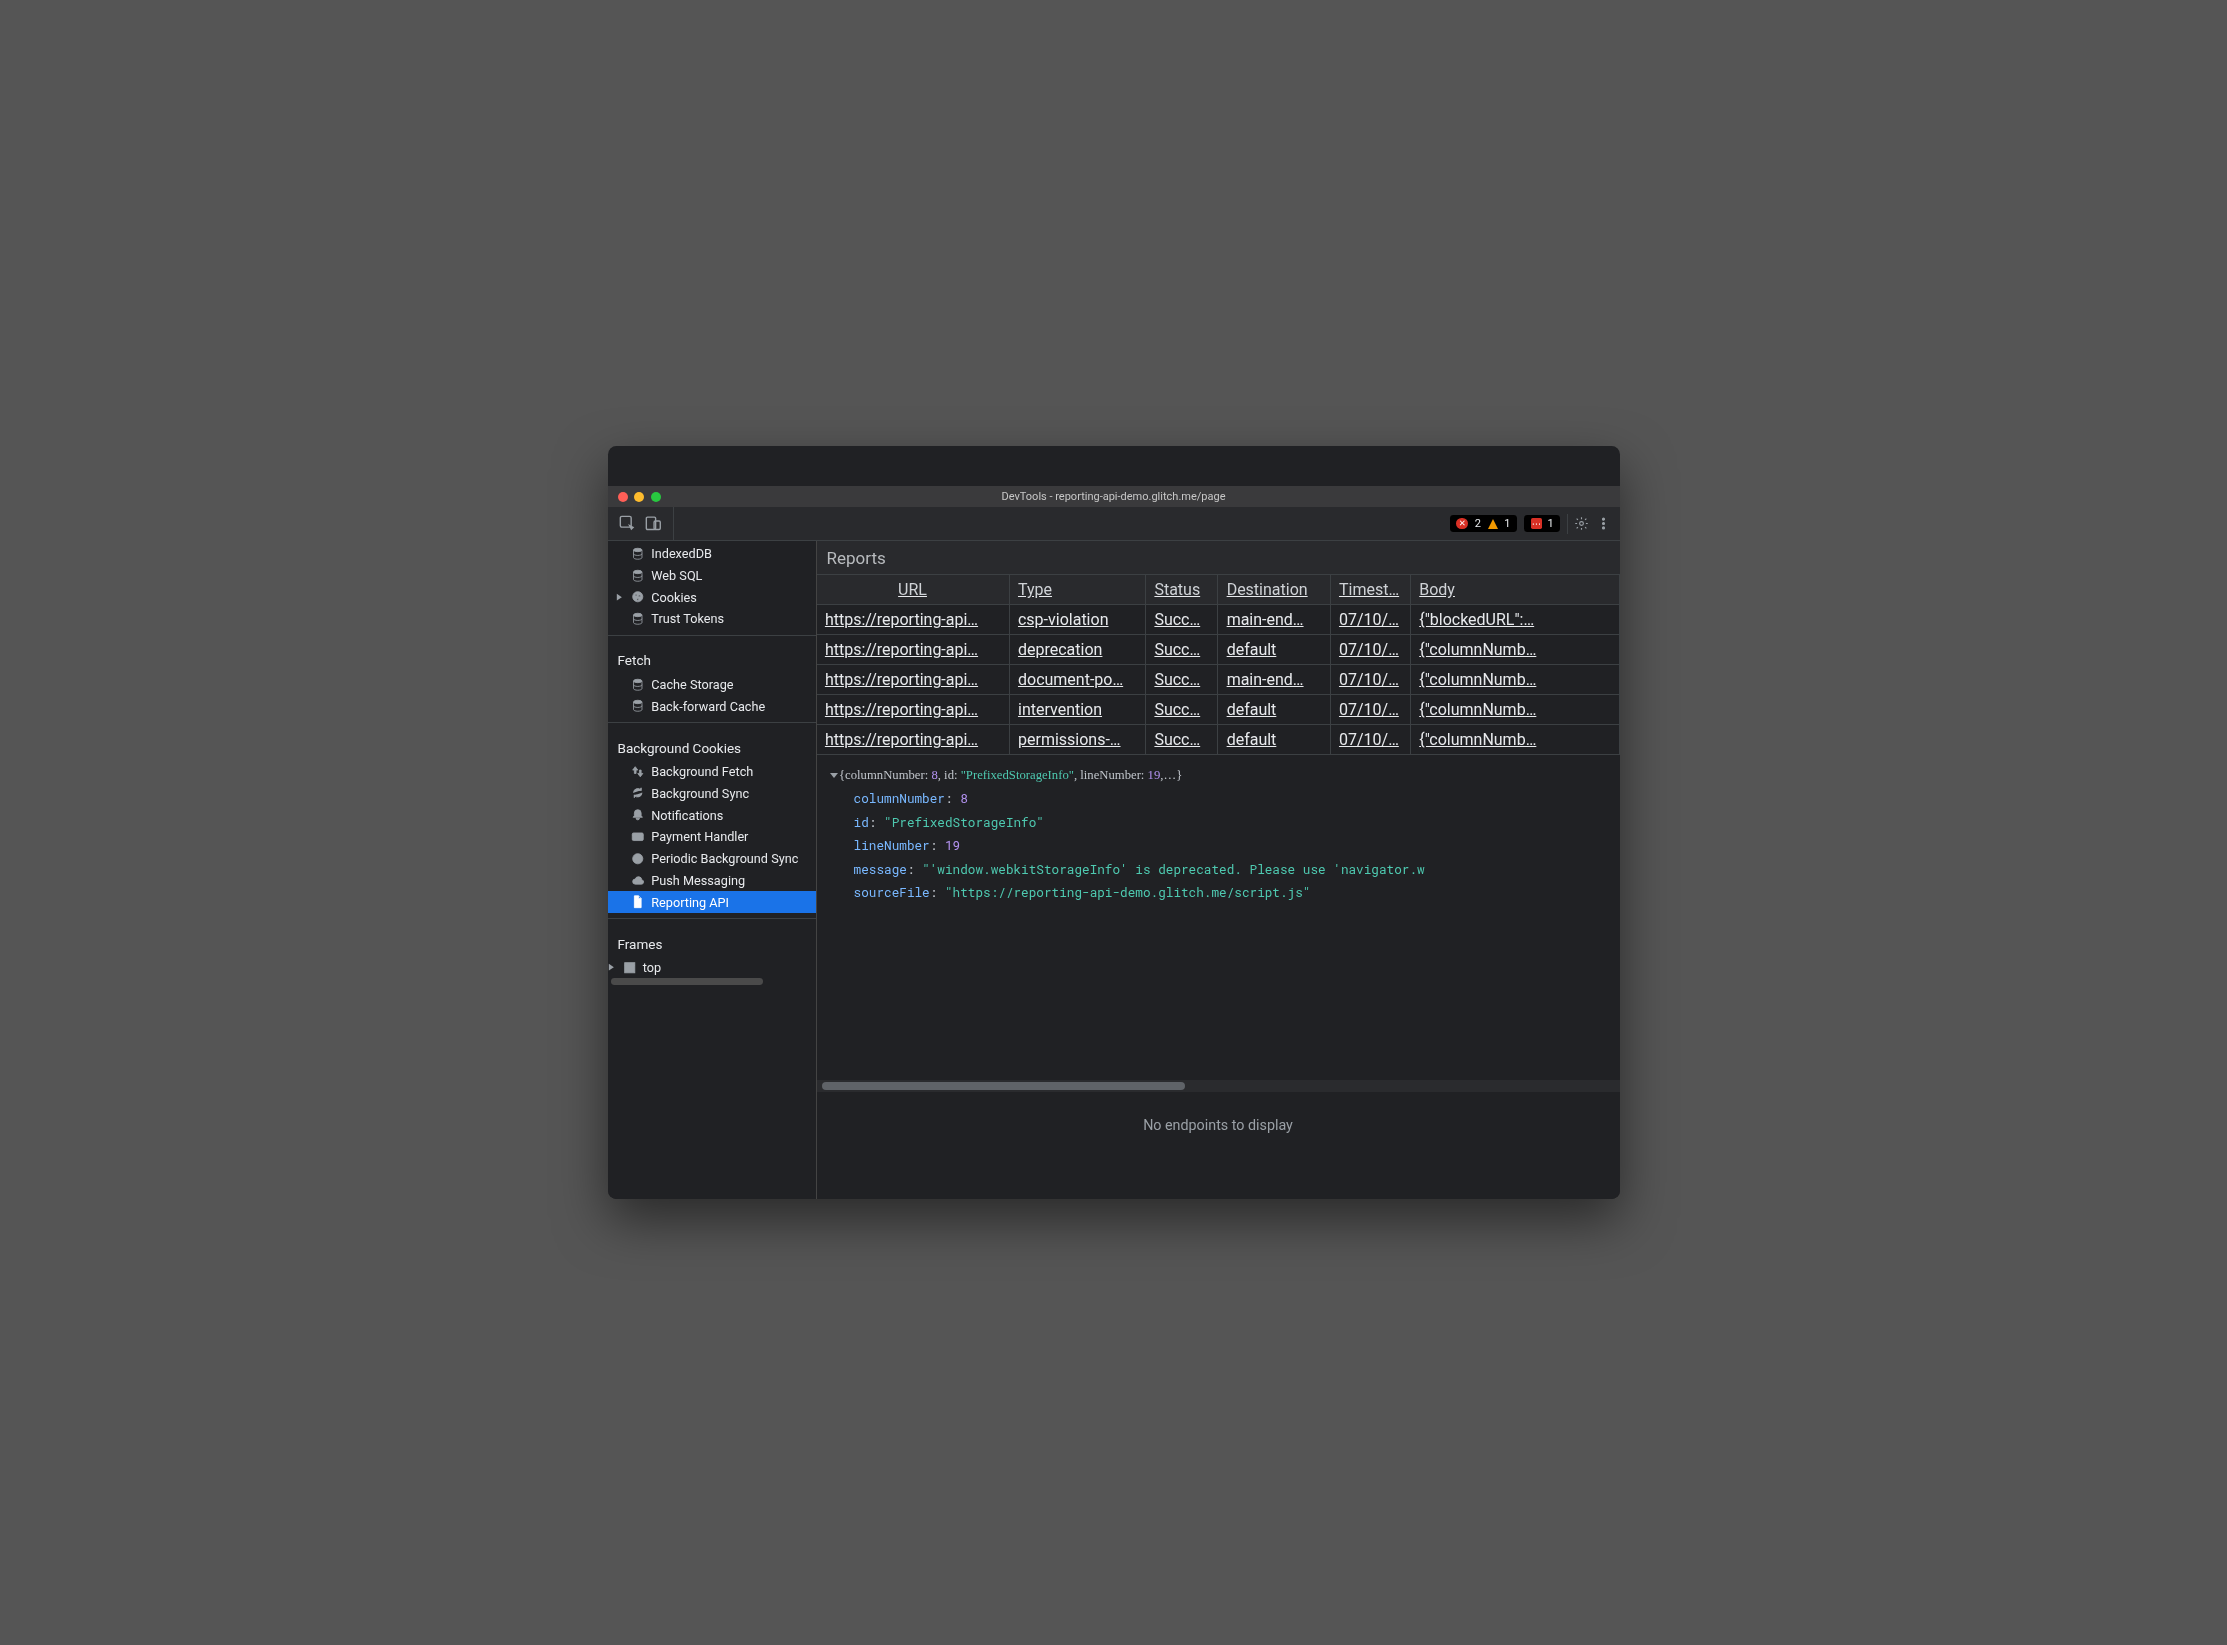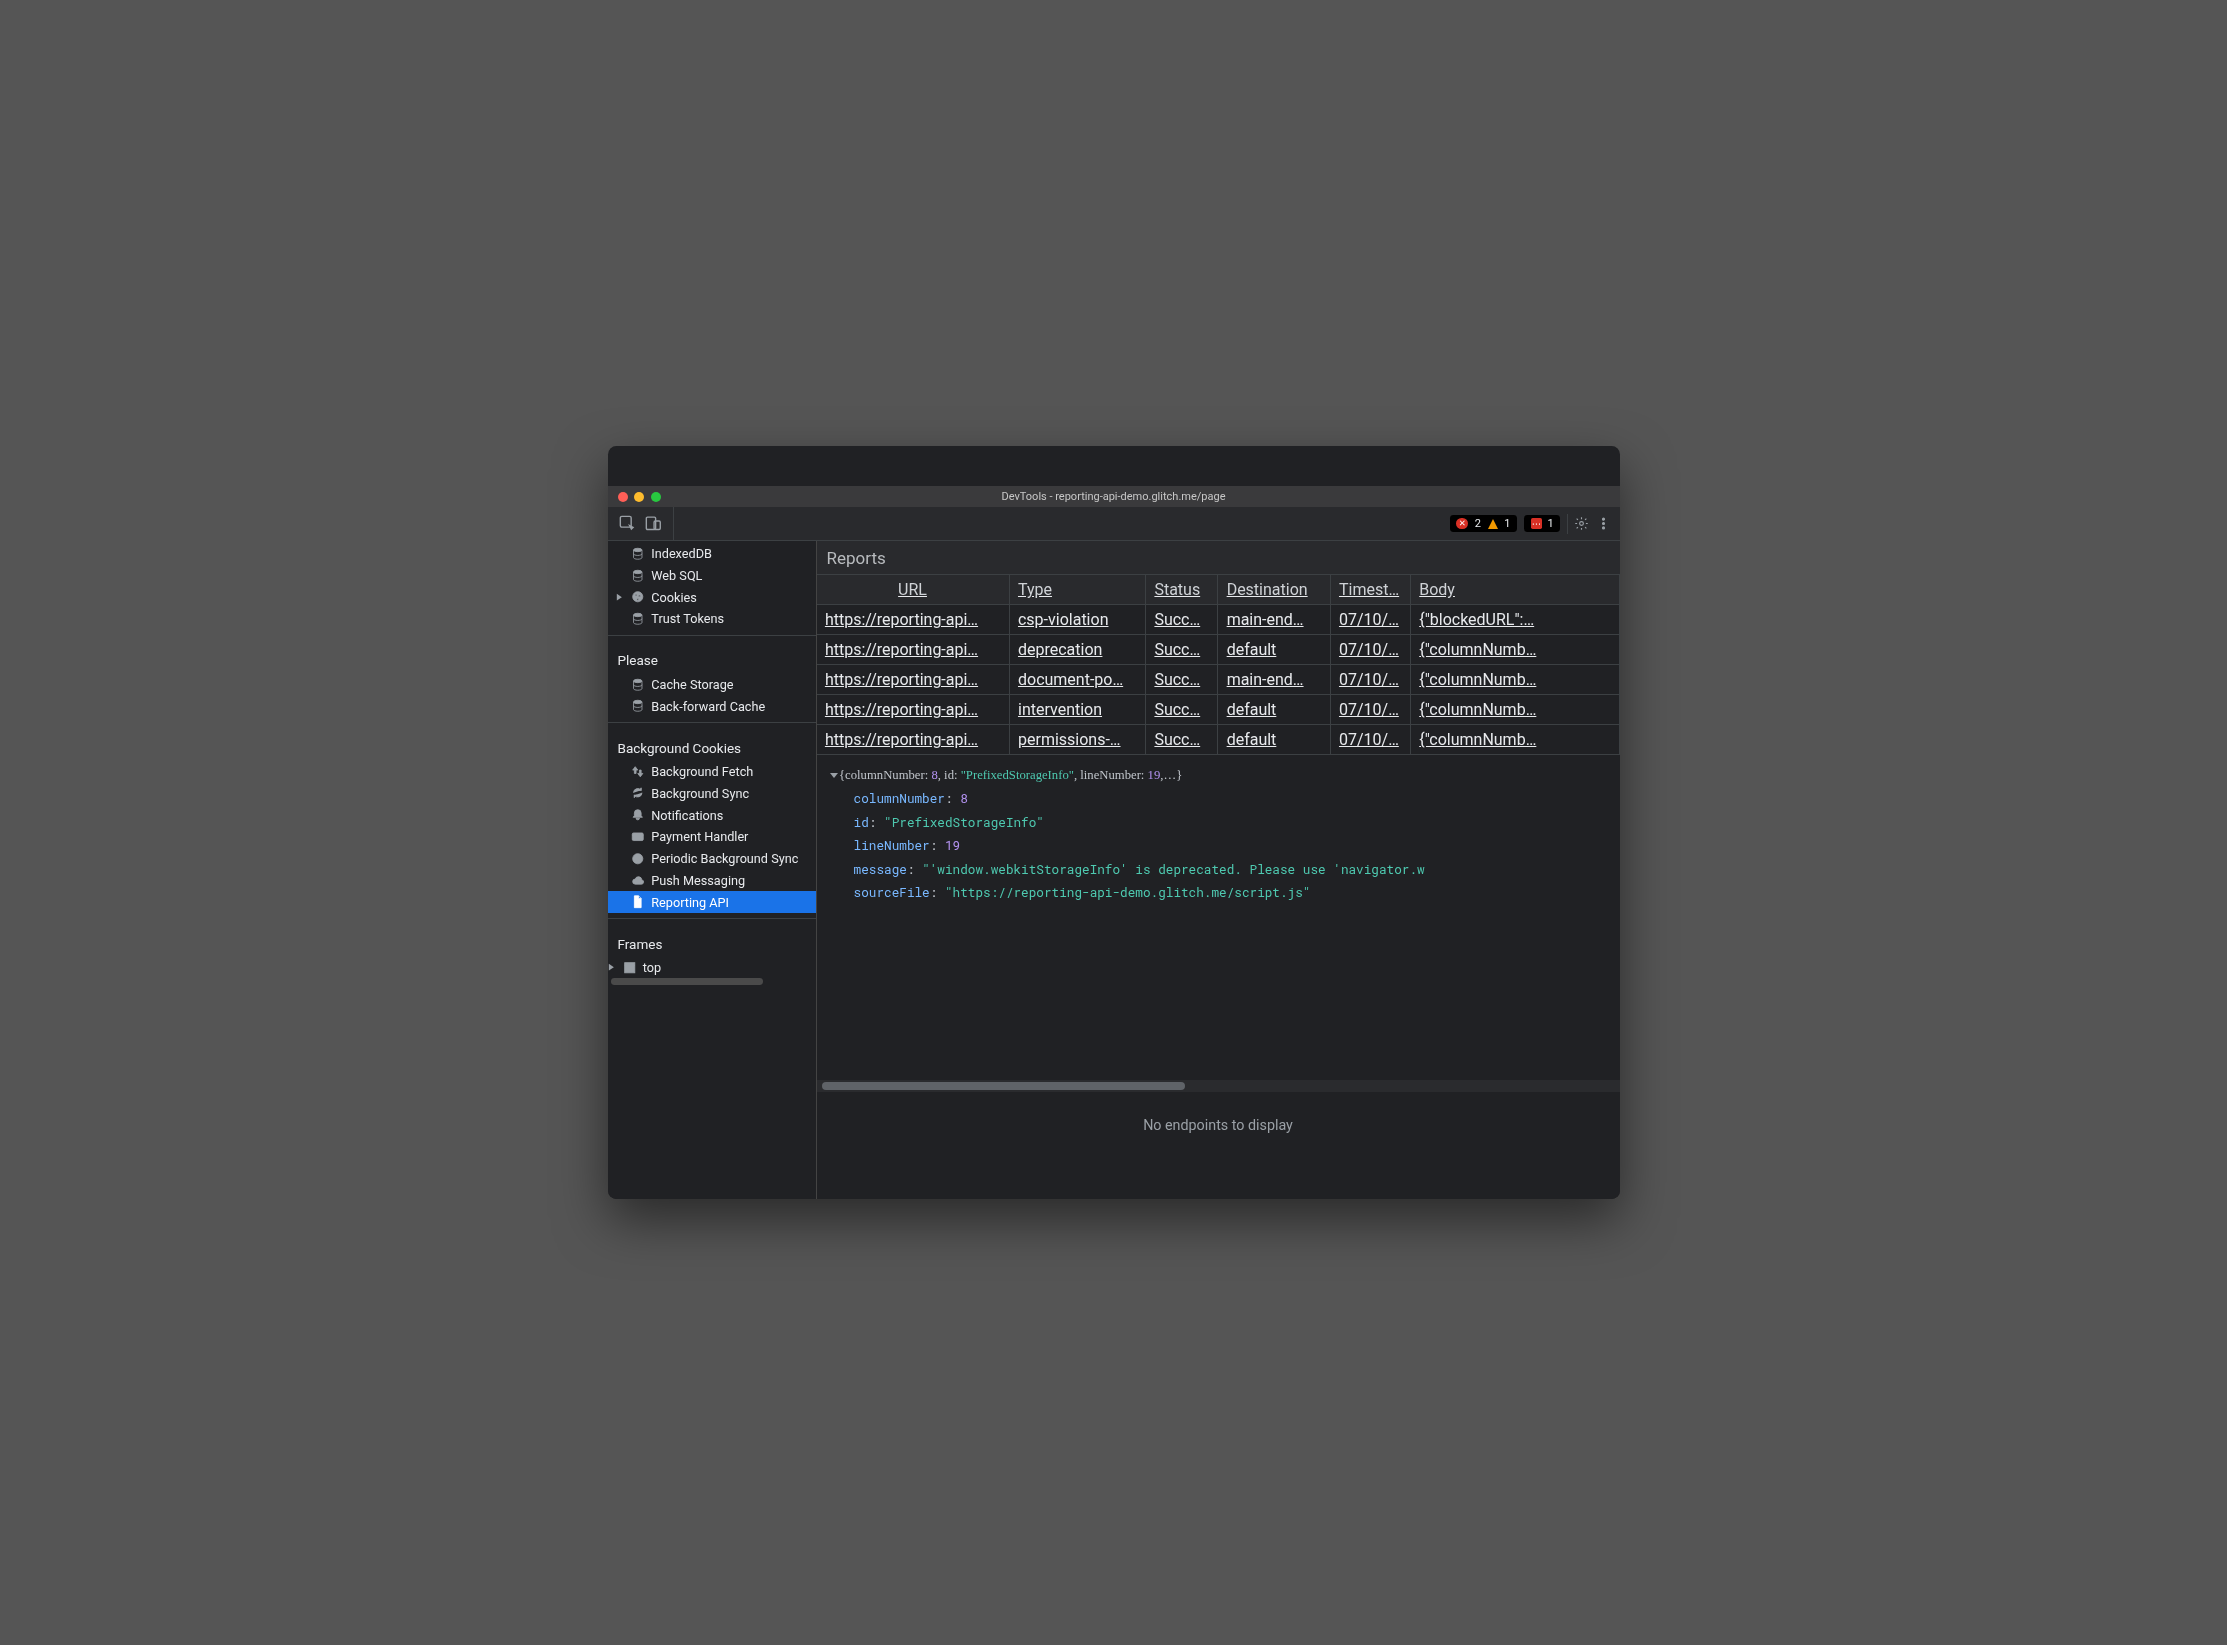--- a/index.html
+++ b/index.html
@@ -352,21 +352,21 @@
       <div class="item">
         <svg class="si" viewBox="0 0 16 16">
             <ellipse cx="8" cy="3.5" rx="5" ry="2" fill="#9aa0a6"></ellipse>
             <path d="M3 3.5v9c0 1.1 2.2 2 5 2s5-.9 5-2v-9" fill="none"></path>
             <path d="M3 8c0 1.1 2.2 2 5 2s5-.9 5-2" fill="none"></path>
           </svg>
         <span>Trust Tokens</span>
       </div>
 
       <div class="sep"></div>
-      <div class="group-h">Please</div>
+      <div class="group-h">Fetch</div>
       <div class="item">
         <svg class="si" viewBox="0 0 16 16">
             <ellipse cx="8" cy="3.5" rx="5" ry="2" fill="#9aa0a6"></ellipse>
             <path d="M3 3.5v9c0 1.1 2.2 2 5 2s5-.9 5-2v-9" fill="none"></path>
             <path d="M3 8c0 1.1 2.2 2 5 2s5-.9 5-2" fill="none"></path>
           </svg>
         <span>Cache Storage</span>
       </div>
       <div class="item">
         <svg class="si" viewBox="0 0 16 16">

